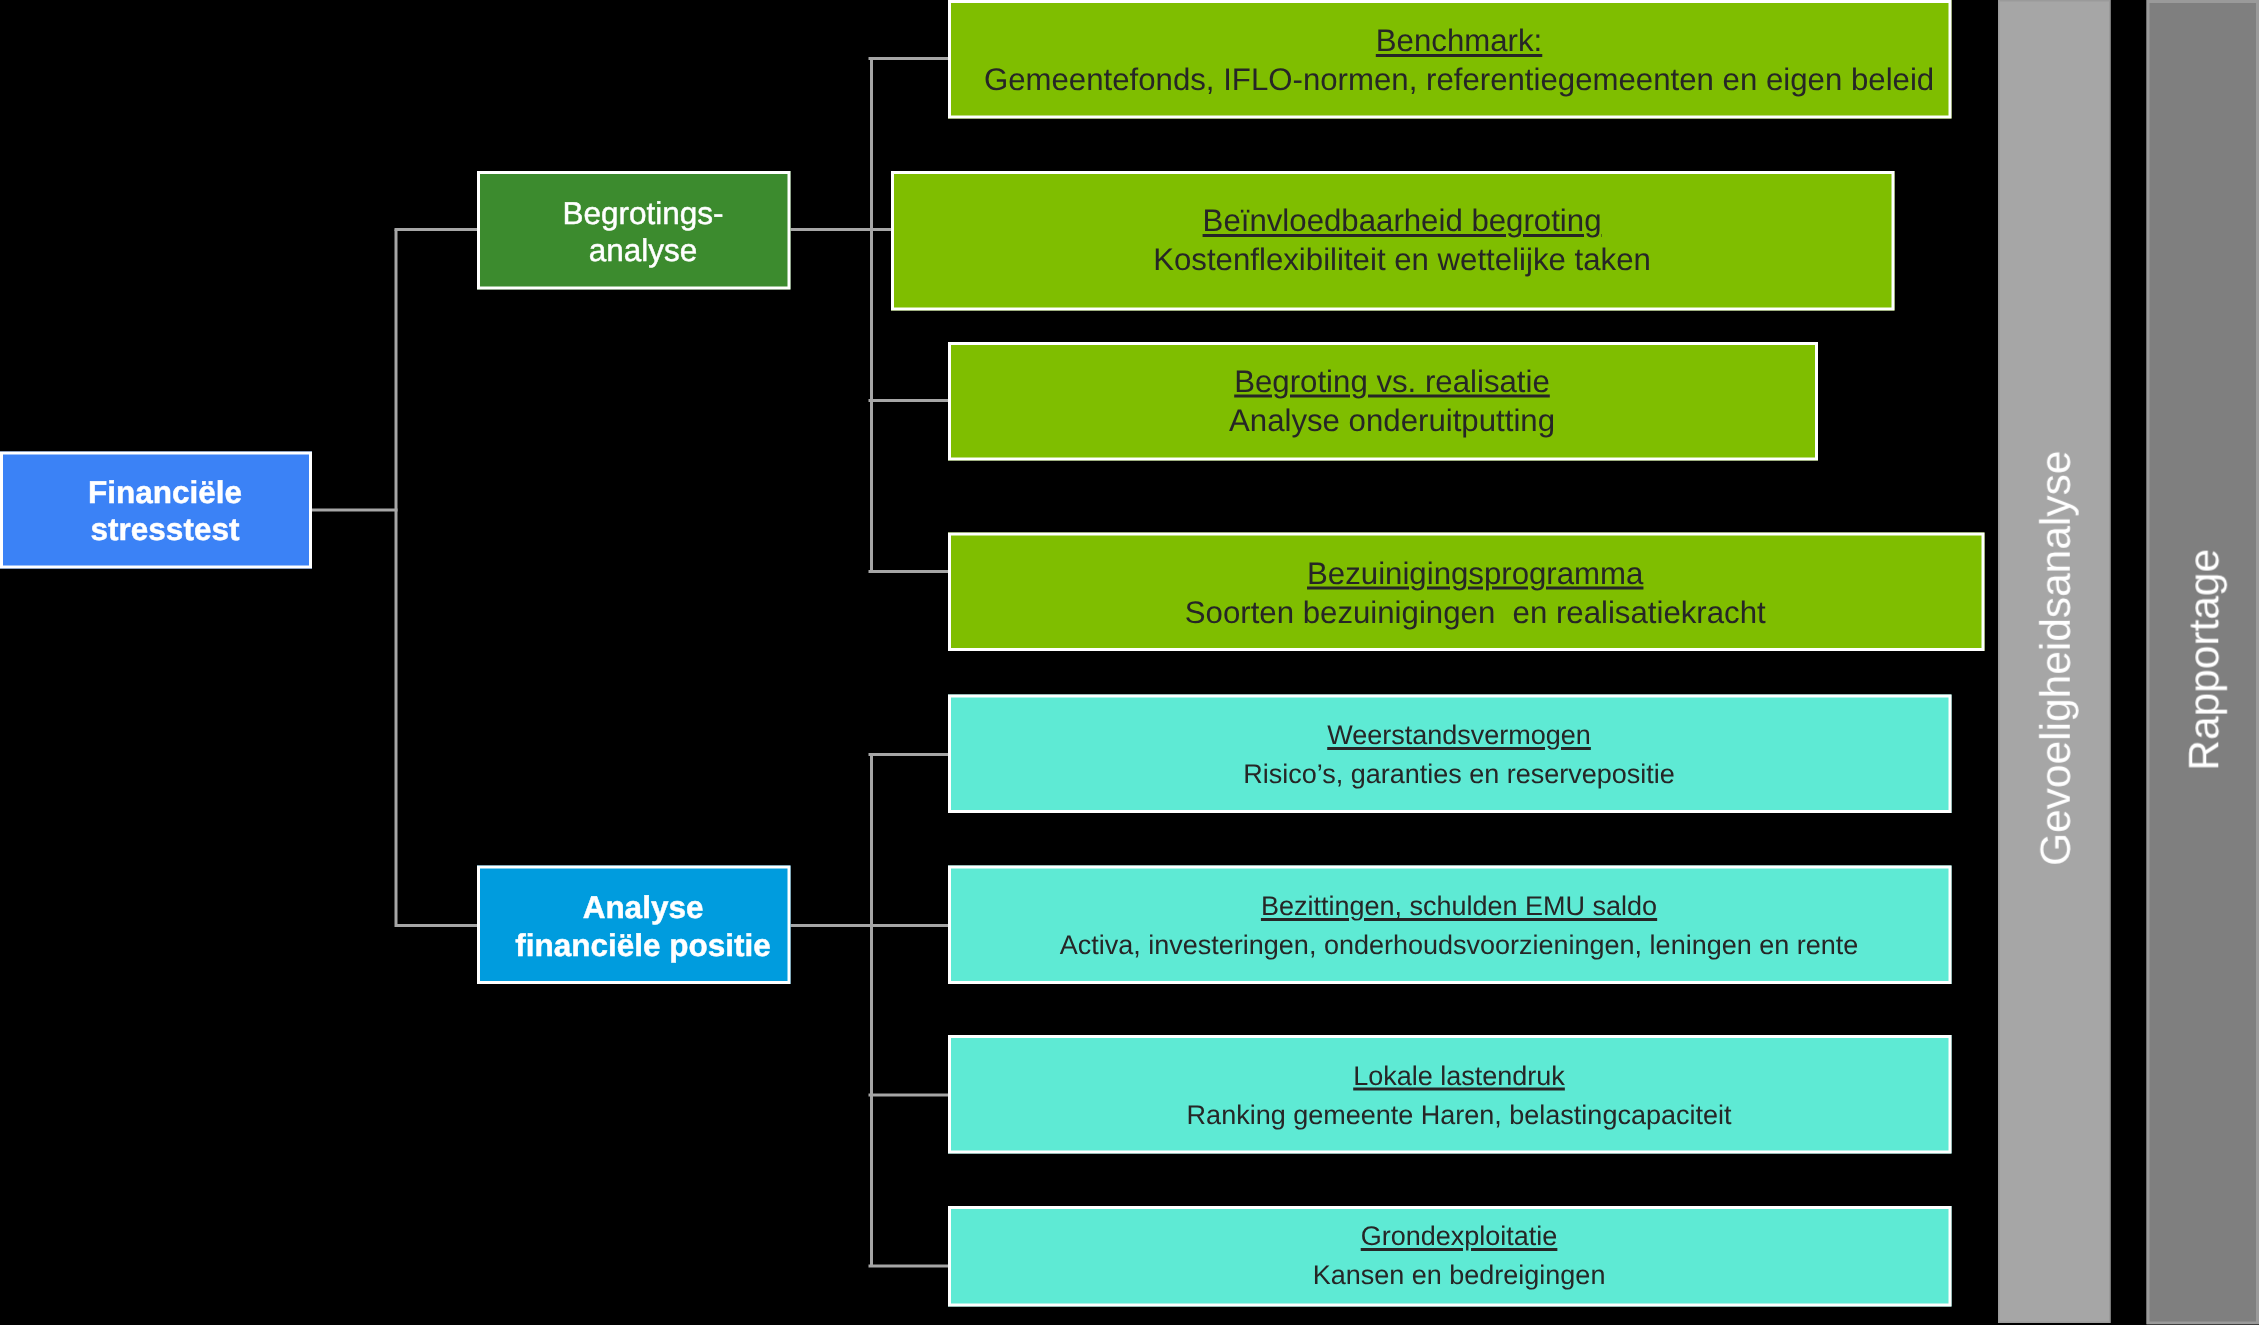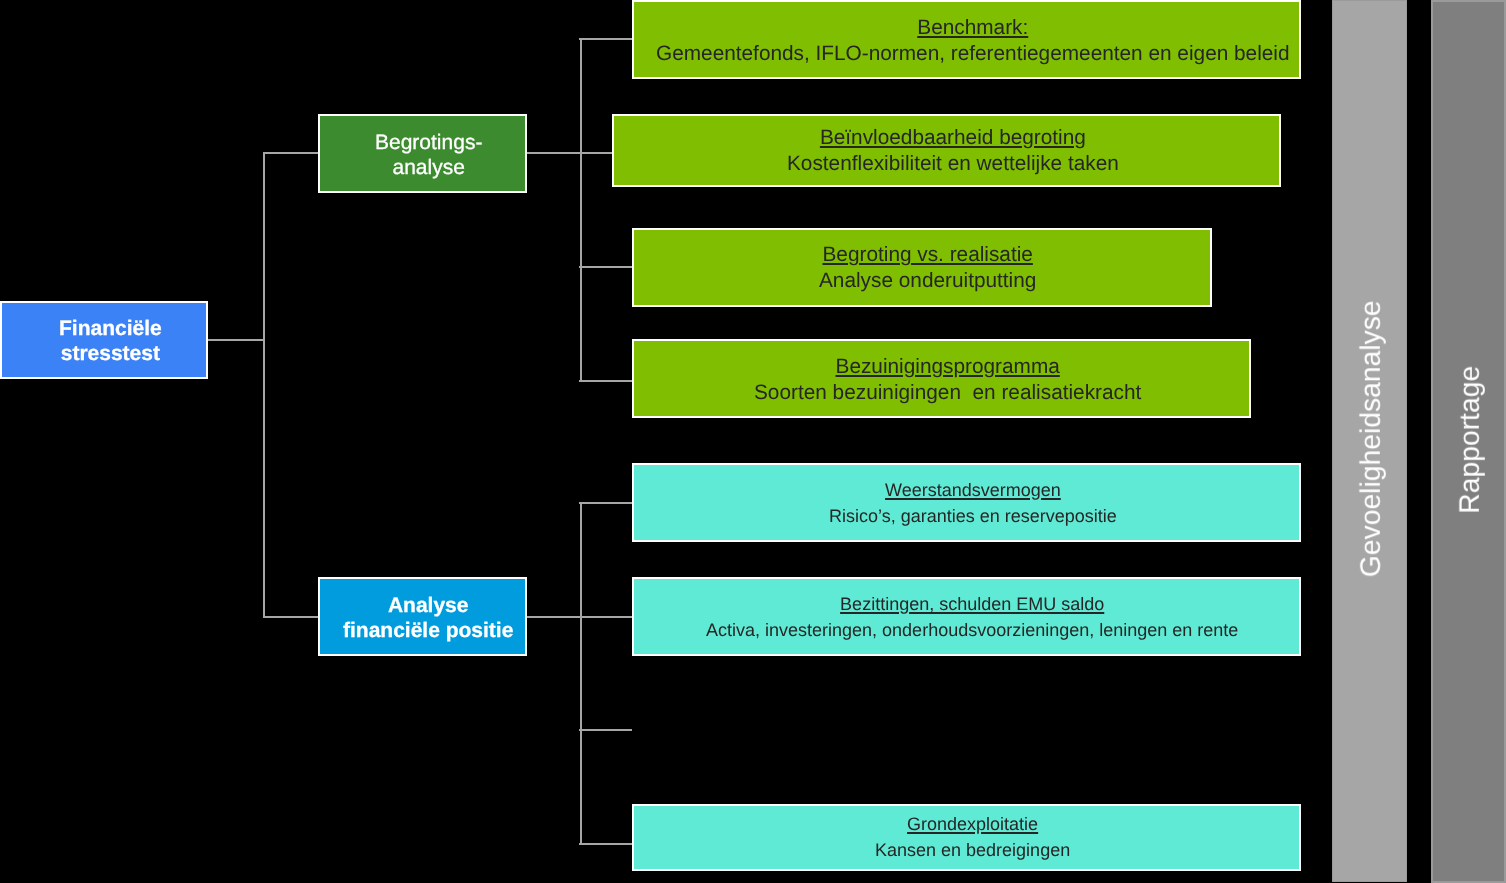--- a/index.html
+++ b/index.html
@@ -3,21 +3,21 @@
 <meta charset="utf-8">
 <title>Financiele stresstest</title>
 <style>
   html,body{margin:0;padding:0;background:#000;}
   body{width:1506px;height:883px;overflow:hidden;
        font-family:"Liberation Sans",sans-serif;
        -webkit-font-smoothing:antialiased;text-rendering:geometricPrecision;}
   #root{position:relative;width:1506px;height:883px;background:#000;overflow:hidden;}
 
   .box{position:absolute;box-sizing:border-box;display:flex;flex-direction:column;
-       align-items:center;justify-content:center;text-align:center;padding-left:12px;}
+       justify-content:center;text-align:center;padding-left:12px;}
   .box .ln{display:block;white-space:pre;}
   .box .txt{display:block;will-change:transform;}
   .leaf-green .txt,.leaf-blue .txt{position:relative;top:0.6px;}
   .node-root .txt,.node-green .txt,.node-blue .txt{position:relative;top:1.3px;
             -webkit-text-stroke:0.3px currentColor;}
 
   .node-root{background:#3b82f6;border:2.3px solid #ffffff;color:#ffffff;
              font-weight:bold;font-size:21px;line-height:25.2px;}
   .node-green{background:#3C8B2E;border:2.3px solid #ffffff;color:#ffffff;
               font-weight:normal;font-size:21px;line-height:25.2px;}
@@ -80,49 +80,55 @@
     <span class="ln">financiële positie</span>
     </div>
   </div>
 
   <div class="box leaf-green" style="left:631.8px;top:-0.2px;width:669.4px;height:79.2px;">
     <div class="txt">
     <span class="ln leaf-title">Benchmark:</span>
     <span class="ln">Gemeentefonds, IFLO-normen, referentiegemeenten en eigen beleid</span>
     </div>
   </div>
-  <div class="box leaf-green" style="left:612px;top:113.8px;width:669.4px;height:73px;">
+  <div class="box leaf-green" style="left:594px;top:113.8px;width:669.4px;height:93px;">
     <div class="txt">
     <span class="ln leaf-title">Beïnvloedbaarheid begroting</span>
     <span class="ln">Kostenflexibiliteit en wettelijke taken</span>
     </div>
   </div>
   <div class="box leaf-green" style="left:631.8px;top:227.8px;width:580px;height:79.2px;">
     <div class="txt">
     <span class="ln leaf-title">Begroting vs. realisatie</span>
     <span class="ln">Analyse onderuitputting</span>
     </div>
   </div>
-  <div class="box leaf-green" style="left:631.8px;top:339px;width:619px;height:79.2px;">
+  <div class="box leaf-green" style="left:631.8px;top:355px;width:691px;height:79.2px;">
     <div class="txt">
     <span class="ln leaf-title">Bezuinigingsprogramma</span>
     <span class="ln">Soorten bezuinigingen  en realisatiekracht</span>
     </div>
   </div>
 
   <div class="box leaf-blue" style="left:631.8px;top:462.9px;width:669.4px;height:79.2px;">
     <div class="txt">
     <span class="ln leaf-title">Weerstandsvermogen</span>
     <span class="ln">Risico’s, garanties en reservepositie</span>
     </div>
   </div>
   <div class="box leaf-blue" style="left:631.8px;top:576.9px;width:669.4px;height:79.2px;">
     <div class="txt">
     <span class="ln leaf-title">Bezittingen, schulden EMU saldo</span>
     <span class="ln">Activa, investeringen, onderhoudsvoorzieningen, leningen en rente</span>
+    </div>
+  </div>
+  <div class="box leaf-blue" style="left:631.8px;top:689.9px;width:669.4px;height:79.2px;">
+    <div class="txt">
+    <span class="ln leaf-title">Lokale lastendruk</span>
+    <span class="ln">Ranking gemeente Haren, belastingcapaciteit</span>
     </div>
   </div>
   <div class="box leaf-blue" style="left:631.8px;top:803.9px;width:669.4px;height:67px;">
     <div class="txt">
     <span class="ln leaf-title">Grondexploitatie</span>
     <span class="ln">Kansen en bedreigingen</span>
     </div>
   </div>
 
   <div class="sidebar sb-light" style="left:1332.4px;top:-0.2px;width:74.4px;height:882px;">

